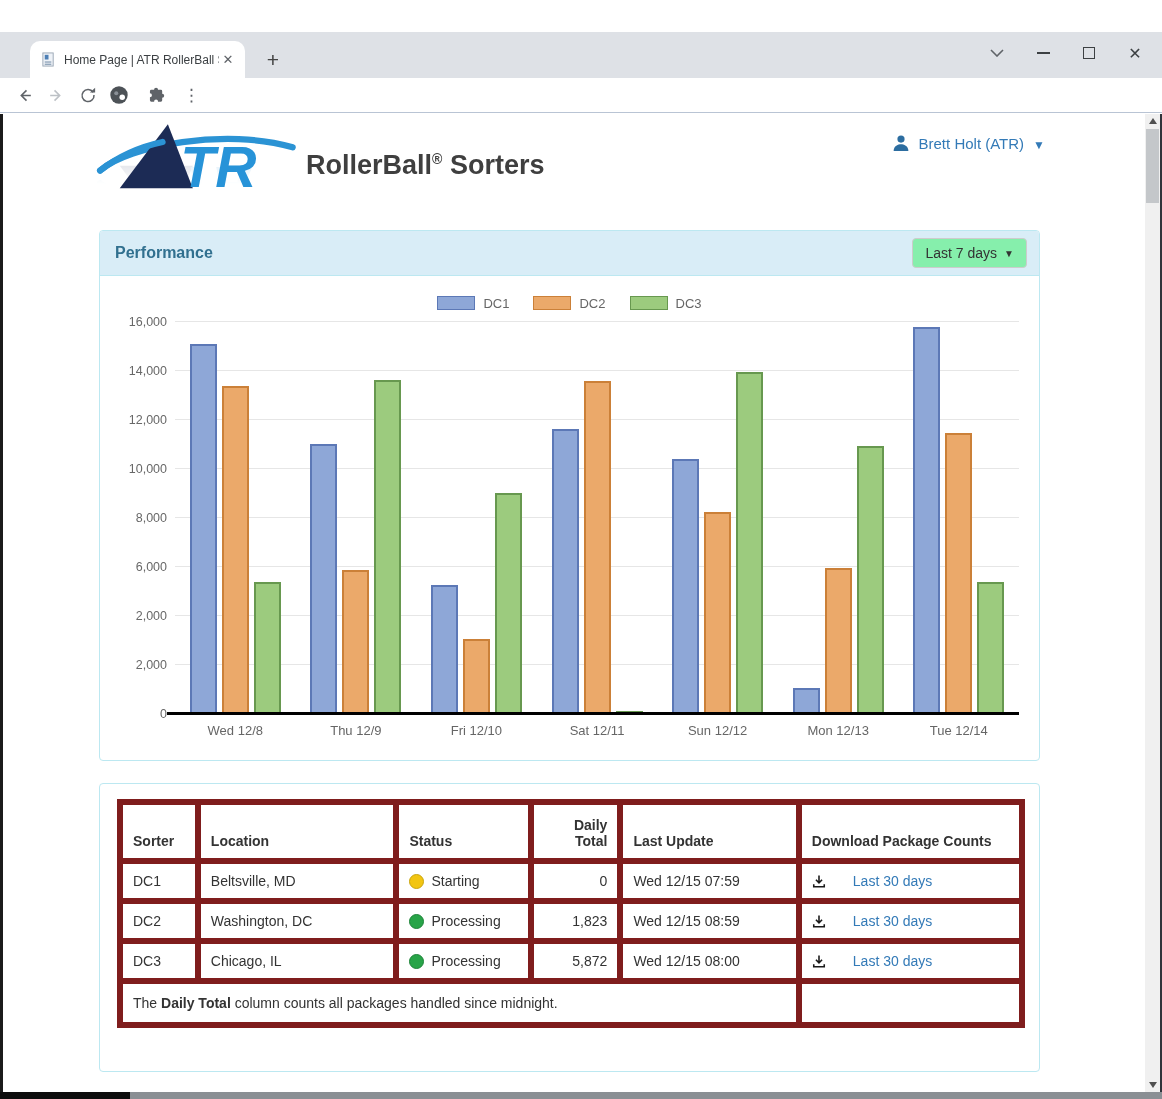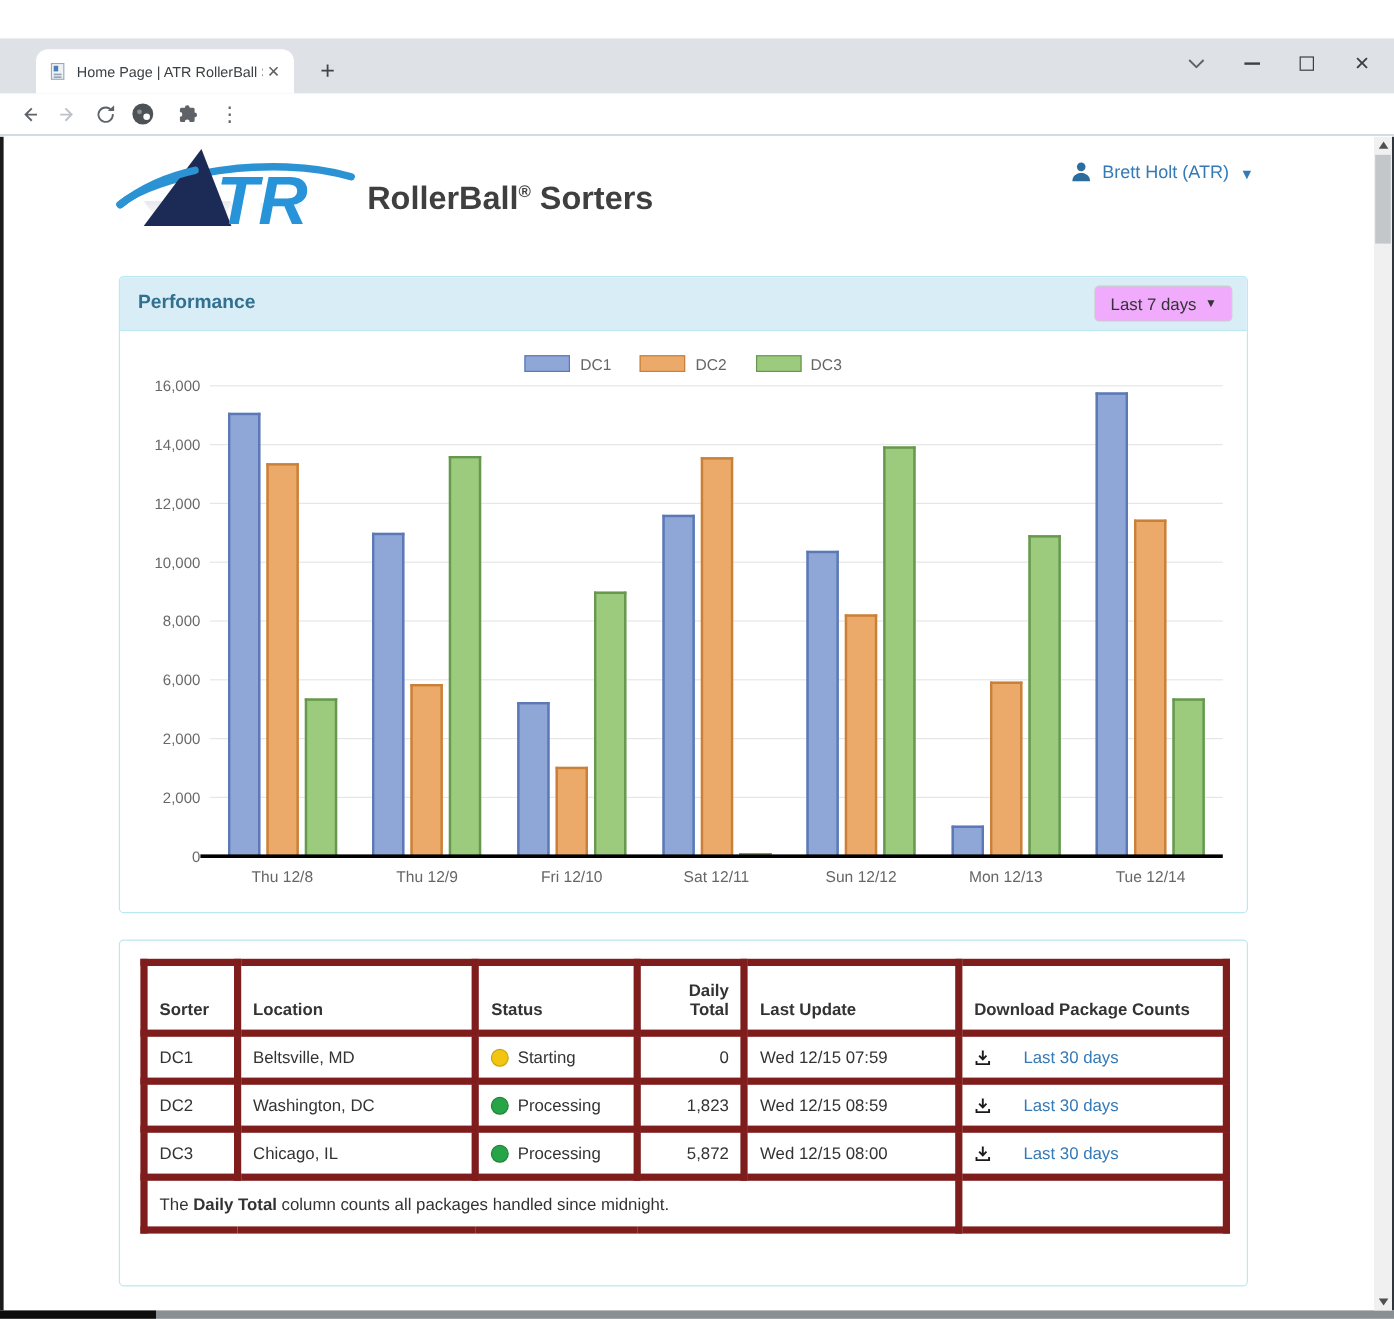--- a/index.html
+++ b/index.html
@@ -53,21 +53,21 @@
   .user-chip { position:absolute; right:100px; top:16px; display:flex; align-items:flex-end; gap:9px; }
   .user-name { color:#337ab7; font-size:15px; }
   .caret { color:#337ab7; font-size:12px; }
 
   .panel { margin:14px 105px 0 96px; border:1px solid #bce8f1; border-radius:4px; background:#fff; }
   .panel + .panel { margin-top:22px; }
   .panel-head { position:relative; background:#d9edf7; border-bottom:1px solid #bce8f1;
     border-radius:3px 3px 0 0; padding:13px 15px; }
   .panel-title { color:#31708f; font-weight:bold; font-size:16px; }
   .range-btn { position:absolute; right:12px; top:50%; transform:translateY(-50%);
-    background:#f0abfc; border:1px solid #ccc; border-radius:4px; padding:6px 12px; font-size:14px;
+    background:#86efac; border:1px solid #ccc; border-radius:4px; padding:6px 12px; font-size:14px;
     color:#333; display:flex; align-items:center; gap:7px; font-family:inherit; }
   .range-btn .caret { color:#333; }
 
   
   .chart-body { padding:16px 20px 22px 20px; }
   .legend { height:22px; display:flex; justify-content:center; align-items:center; gap:24px; margin-bottom:8px; }
   .legend-item { display:flex; align-items:center; gap:8px; }
   .legend-swatch { width:38px; height:14px; border:1.5px solid; }
   .legend-label { font-size:13px; color:#666; }
   .plot-area { position:relative; margin-left:55px; height:392px; }
@@ -254,21 +254,21 @@
             <div class="y-tick" style="bottom: 49px;">2,000</div>
             <div class="y-tick" style="bottom: 98px;">2,000</div>
             <div class="y-tick" style="bottom: 147px;">6,000</div>
             <div class="y-tick" style="bottom: 196px;">8,000</div>
             <div class="y-tick" style="bottom: 245px;">10,000</div>
             <div class="y-tick" style="bottom: 294px;">12,000</div>
             <div class="y-tick" style="bottom: 343px;">14,000</div>
             <div class="y-tick" style="bottom: 392px;">16,000</div>
           </div>
         <div class="xlabels">
-            <div class="xlabel">Thu 12/8</div>
+            <div class="xlabel">Wed 12/8</div>
             <div class="xlabel">Thu 12/9</div>
             <div class="xlabel">Fri 12/10</div>
             <div class="xlabel">Sat 12/11</div>
             <div class="xlabel">Sun 12/12</div>
             <div class="xlabel">Mon 12/13</div>
             <div class="xlabel">Tue 12/14</div>
           </div>
       </div>
     </div>
 

